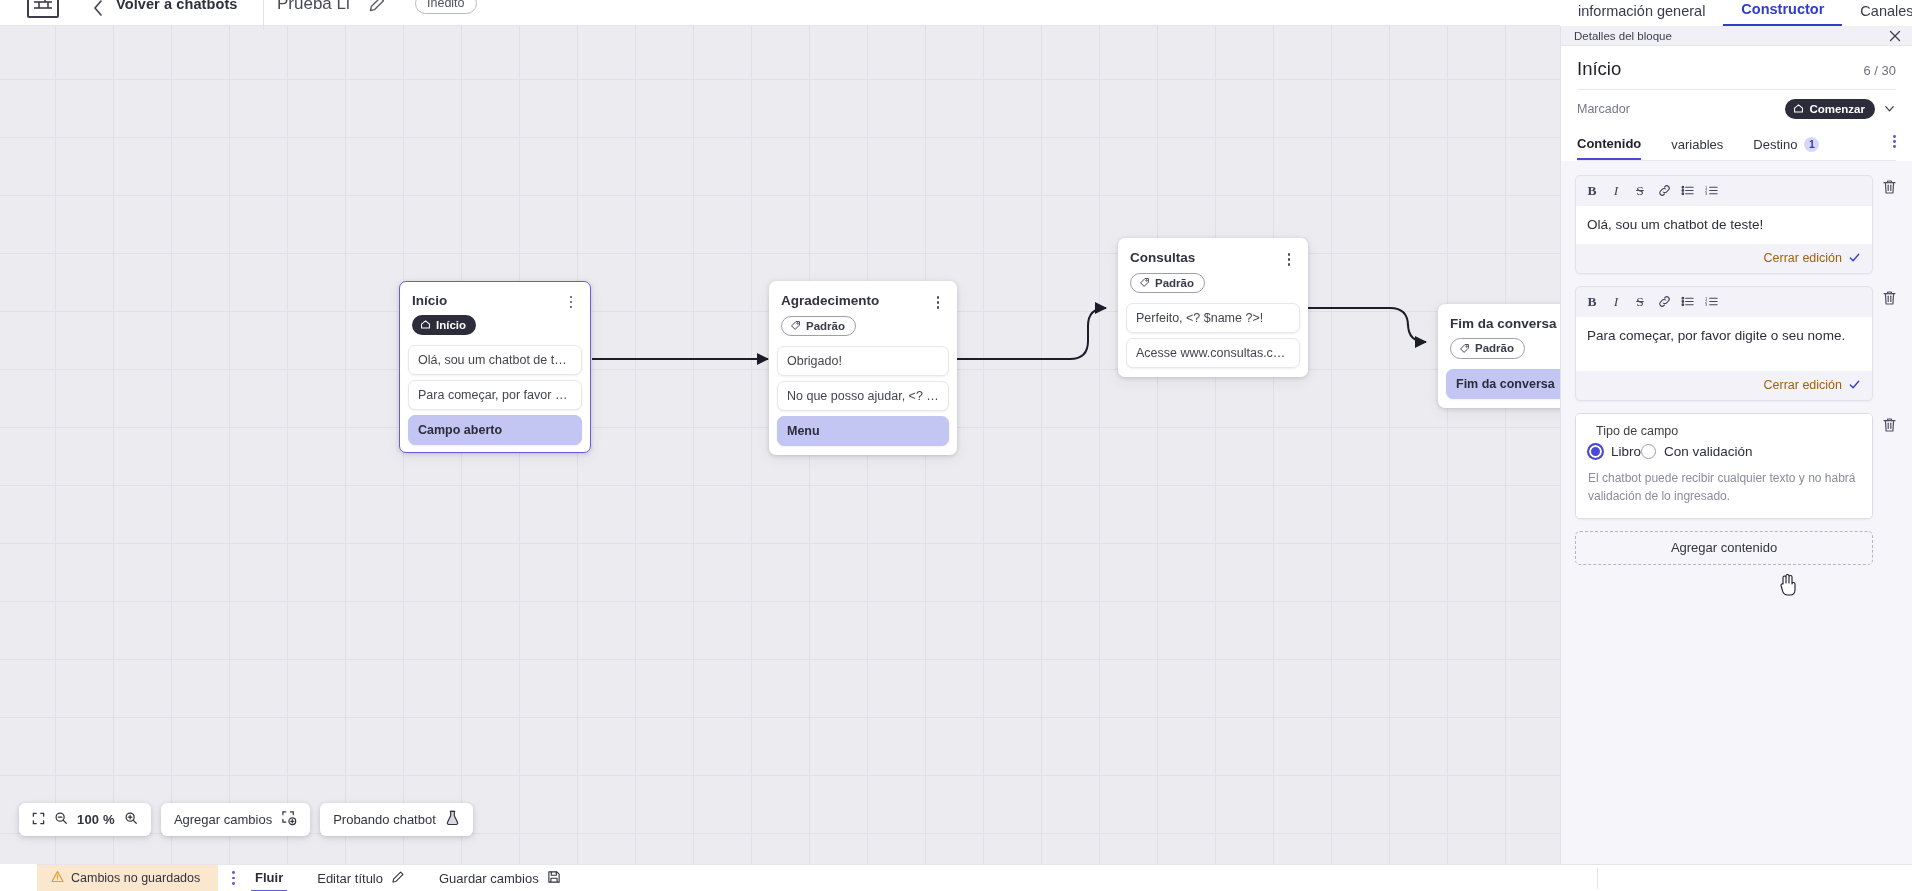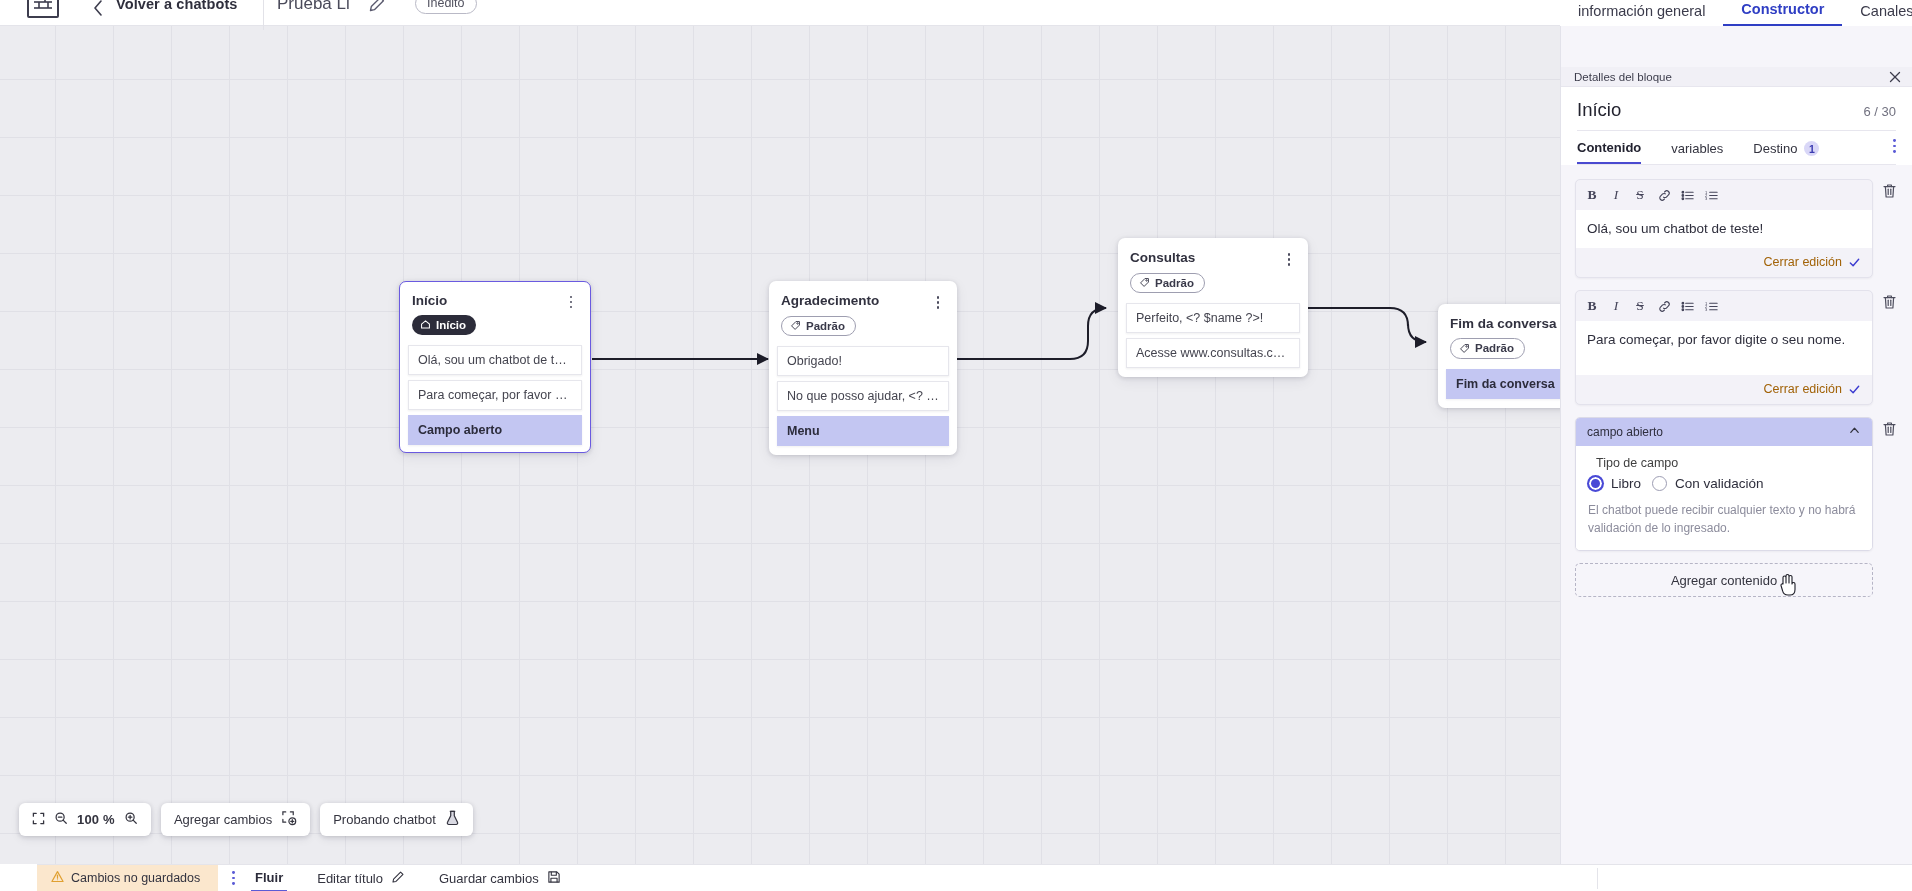--- a/index.html
+++ b/index.html
@@ -99,21 +99,21 @@
     font-size: 11.5px; font-weight: 600; padding: 3.5px 10px 4px 8px;
   }
   .pill-outline {
     display: inline-flex; align-items: center; gap: 5px;
     border: 1px solid #9e9eb0; color: #3a3a4a; border-radius: 12px;
     font-size: 11.5px; font-weight: 600; padding: 3px 10px 3.5px 8px; background:#fff;
   }
   .node-items { margin-top: 8px; display: flex; flex-direction: column; gap: 5px; }
   .nitem {
     margin: 0 8px; background: #fff; border: 1px solid #e6e6ec;
-    border-radius: 0; font-size: 12.5px; color: #44444f;
+    border-radius: 7px; font-size: 12.5px; color: #44444f;
     padding: 7px 9px; white-space: nowrap; overflow: hidden; text-overflow: ellipsis;
     box-shadow: 0 1px 2px rgba(40,40,60,.07);
   }
   .nitem.hl {
     background: #c3c6f2; border-color: #c3c6f2; color: #2c2c3c; font-weight: 600;
   }
 
   
   .floatbar { position: absolute; left: 19px; bottom: 28px; display: flex; gap: 10px; z-index: 20;}
   .fgroup {
@@ -147,21 +147,20 @@
   
   .panel {
     position: absolute; top: 26px; right: 0; width: 352px; height: 838px;
     background: #f6f5fa; border-left: 1px solid #e2e2ea;
     display: flex; flex-direction: column;
   }
   .panel-topstrip {
     height: 20px; background: #f1f0f6; border-bottom: 1px solid #e7e6ee;
     display: flex; align-items: center; justify-content: space-between;
     padding: 0 10px 0 13px;
-    margin-top: 41px;
   }
   .panel-topstrip span { font-size: 11.5px; color: #3d3d4c; }
   .panel-close { color:#4a4a5a; cursor:pointer; display:flex; }
   .panel-white { background:#ffffff; padding: 0 16px; }
   .panel-title-row {
     display: flex; align-items: baseline; justify-content: space-between;
     padding: 12px 0 9px 0;
   }
   .panel-title { font-size: 18.5px; color: #23232f; }
   .panel-count { font-size: 13px; color: #70707f; }
@@ -204,21 +203,21 @@
   .field-card {
     flex:1; border-radius: 5px; overflow:hidden; border:1px solid #dcdbe8; background:#fff;
     box-shadow: 0 1px 2px rgba(40,40,60,.05);
   }
   .field-head {
     background: #c3c6f2; padding: 6px 11px; display:flex; align-items:center; justify-content: space-between;
     font-size: 12px; color: #2f2f3e; font-weight: 500;
   }
   .field-body { padding: 10px 12px 13px 12px; background:#fff; }
   .field-legend { font-size: 12.5px; color: #404040; padding-left: 8px; margin-bottom: 6px;}
-  .radios { display:flex; align-items:center; gap: 11px; margin-bottom: 10px;}
+  .radios { display:flex; align-items:center; gap: 0; margin-bottom: 10px;}
   .radio { display:flex; align-items:center; gap: 8px; cursor:pointer; }
   .radio .dot {
     width: 15px; height: 15px; border-radius: 50%; border: 1.5px solid #9d9db3; background:#fff;
     display:flex;align-items:center;justify-content:center;
   }
   .radio.on .dot { border-color: #4a4ad6; background: #4a4ad6; box-shadow: inset 0 0 0 2px #fff, 0 0 0 1px #4a4ad6;}
   .radio span { font-size: 13.5px; color: #2e2e3c; }
   .radio.on span { }
   .field-help { font-size: 12px; color: #8c8c9c; line-height: 1.5; }
 
@@ -441,20 +440,36 @@
           </svg>
       </span>
     </div>
 
     <div class="panel-white">
       <div class="panel-title-row">
         <div class="panel-title">Início</div>
         <div class="panel-count">6 / 30</div>
       </div>
       <div class="panel-hr"></div>
+      <div class="marcador-row">
+        <div class="marcador-lbl">Marcador</div>
+        <div class="marcador-right">
+          <span class="pill-dark">
+            <svg width="11" height="11" viewBox="0 0 14 14" fill="none" stroke="#fff" stroke-width="1.3">
+                <path d="M2 6.5 L7 2.5 L12 6.5 V11.5 H2 Z"></path>
+              </svg>
+            <span>Comenzar</span>
+          </span>
+          <span class="chev-sm">
+            <svg width="13" height="13" viewBox="0 0 14 14" fill="none" stroke="currentColor" stroke-width="1.4" stroke-linecap="round" stroke-linejoin="round">
+                <polyline points="3,5 7,9.5 11,5"></polyline>
+              </svg>
+          </span>
+        </div>
+      </div>
       <div class="panel-tabs">
         <div class="ptab active">
           <span>Contenido</span>
         </div>
         <div class="ptab">
           <span>variables</span>
         </div>
         <div class="ptab">
           <span>Destino</span>
           <span class="cnt">1</span>
@@ -584,28 +599,20 @@
               <path d="M5.6 3.6 V2 H9.4 V3.6"></path>
               <path d="M3.4 3.6 L4.1 14 H10.9 L11.6 3.6"></path>
               <path d="M6.2 6.2 V11.4"></path>
               <path d="M8.8 6.2 V11.4"></path>
             </svg>
         </div>
       </div>
 
       <div class="card-row">
         <div class="field-card">
-          <div class="field-head">
-            <span>campo abierto</span>
-            <span>
-              <svg width="13" height="13" viewBox="0 0 14 14" fill="none" stroke="#33333f" stroke-width="1.4" stroke-linecap="round" stroke-linejoin="round">
-                  <polyline points="3,9 7,4.5 11,9"></polyline>
-                </svg>
-            </span>
-          </div>
           <div class="field-body">
             <div class="field-legend">Tipo de campo</div>
             <div class="radios">
               <label class="radio on">
                 <span class="dot"></span>
                 <span>Libro</span>
               </label>
               <label class="radio">
                 <span class="dot"></span>
                 <span>Con validación</span>

